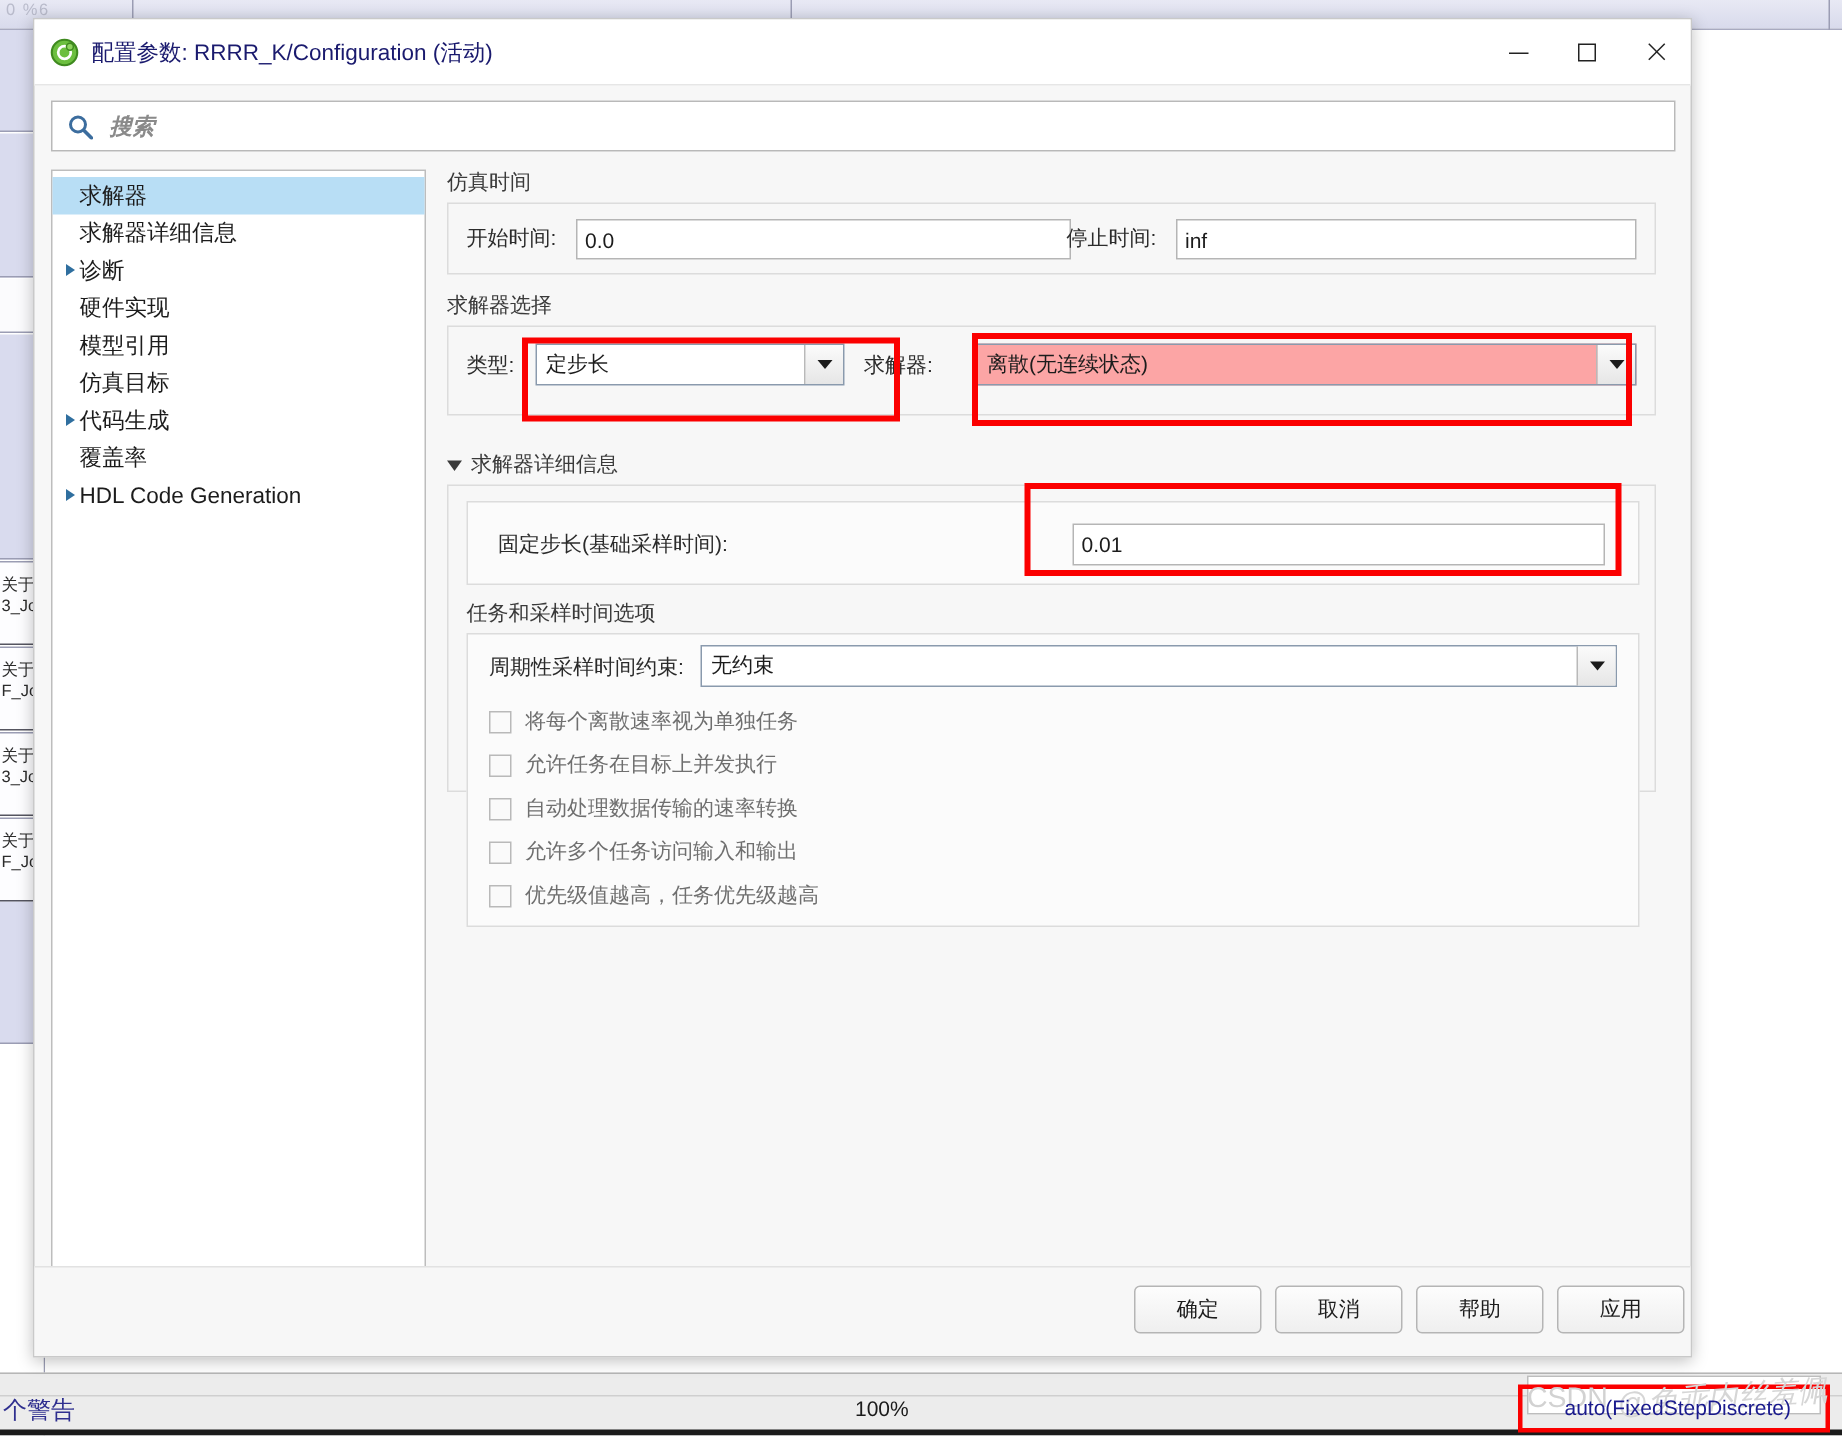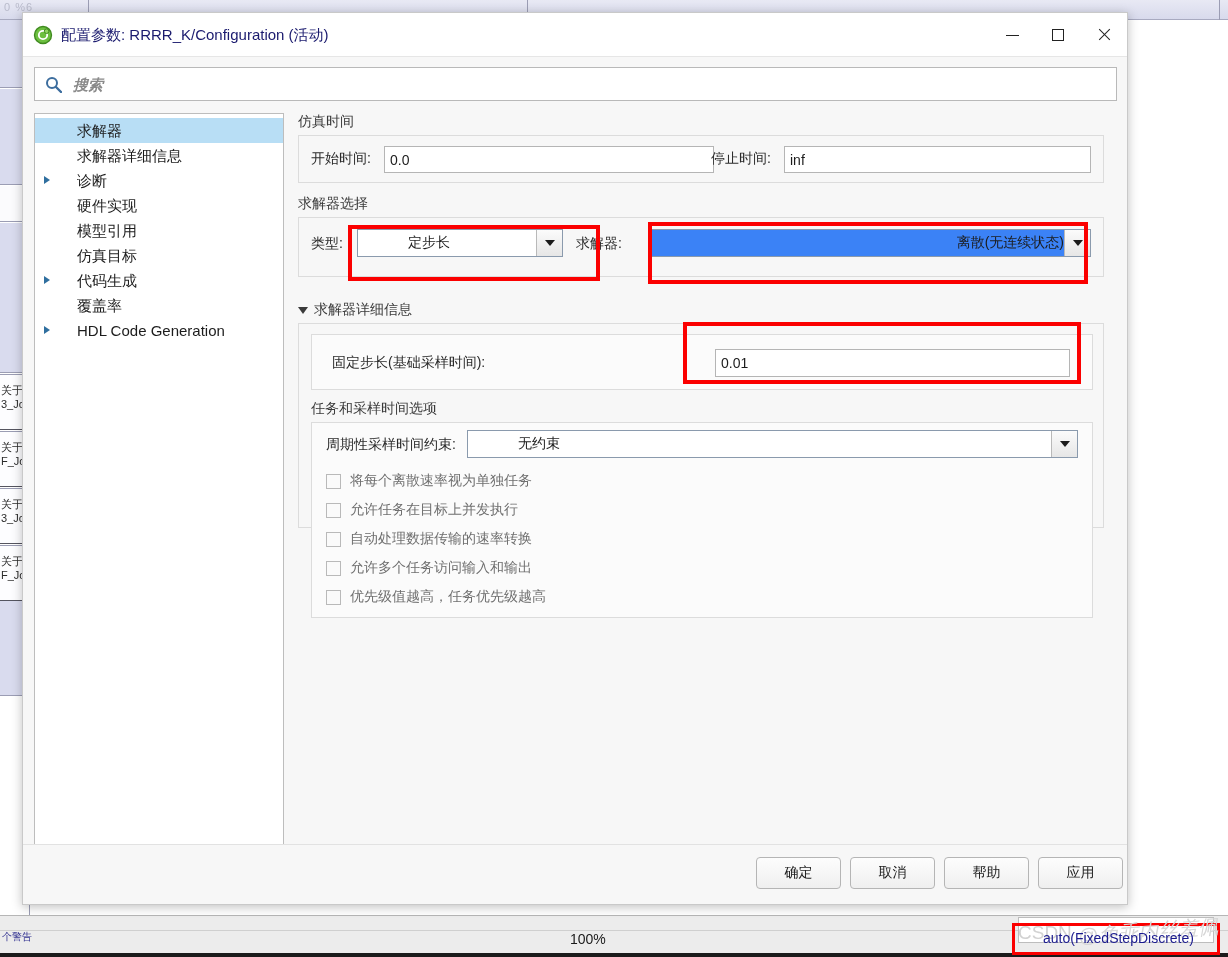--- a/index.html
+++ b/index.html
@@ -46,21 +46,21 @@
   .bg-statusbar {
     position: absolute; left: 0; bottom: 0; width: 1228px; height: 42px;
     background: #ececec; border-top: 1px solid #b6b6b6;
   }
   .bg-statusbar-inner {
     position: absolute; left: 0; top: 14px; width: 1228px; height: 27px;
     background: #ececec; border-top: 1px solid #cfcfcf;
   }
   .status-warning {
     position: absolute; left: 2px; top: 930px;
-    font-size: 10px; color: #2f2f8f;
+    font-size: 16px; color: #2f2f8f;
   }
   .status-zoom {
     position: absolute; left: 570px; top: 931px;
     font-size: 14px; color: #1a1a1a;
   }
   .bg-bottomstrip {
     position: absolute; left: 0; bottom: 0; width: 1228px; height: 4px;
     background: #1b1b1b;
   }
   .bg-bigpanel {
@@ -118,21 +118,21 @@
   .search-input::placeholder { color: #8a8a8a; font-style: italic; opacity: 1; }
 
   
   .tree {
     position: absolute; left: 11px; top: 100px; width: 250px; height: 735px;
     background: #ffffff; border: 1px solid #bdbdbd;
     padding-top: 4px;
   }
   .tree-item {
     position: relative; height: 25px; line-height: 25px;
-    font-size: 15px; color: #1c1c1c; padding-left: 42px; white-space: nowrap;
+    font-size: 15px; color: #1c1c1c; padding-left: 18px; white-space: nowrap;
   }
   .tree-item.sel { background: #b8def5; }
   .tree-arrow {
     position: absolute; left: 9px; top: 8px;
     width: 0; height: 0;
     border-left: 6px solid #2f6f9f;
     border-top: 4.5px solid transparent;
     border-bottom: 4.5px solid transparent;
   }
 
@@ -146,23 +146,23 @@
     background: #f7f7f7; border: 1px solid #dcdcdc;
   }
   .field-label { font-size: 14px; color: #2b2b2b; white-space: nowrap; }
   .txt-input {
     height: 27px; background: #ffffff; border: 1px solid #b5b5b5;
     font-family: "Liberation Sans", sans-serif; font-size: 14px; color: #1c1c1c;
     padding: 0 5px; outline: none;
   }
   .combo {
     position: relative; height: 28px; background: #ffffff; border: 1px solid #8a9aad;
-    display: flex; align-items: center; padding-left: 44px;
-  }
-  .combo.modified { background: #3b82f6; text-align: right; }
+    display: flex; align-items: center;
+  }
+  .combo.modified { background: #fca5a5; }
   .combo-text {
     flex: 1; font-size: 14px; color: #1c1c1c; padding-left: 6px; white-space: nowrap; overflow: hidden;
   }
   .combo-btn {
     width: 26px; height: 26px; background: linear-gradient(#fbfbfb, #e6e6e6);
     border-left: 1px solid #b9b9b9;
     display: flex; align-items: center; justify-content: center;
   }
   .combo-arrow {
     width: 0; height: 0;

